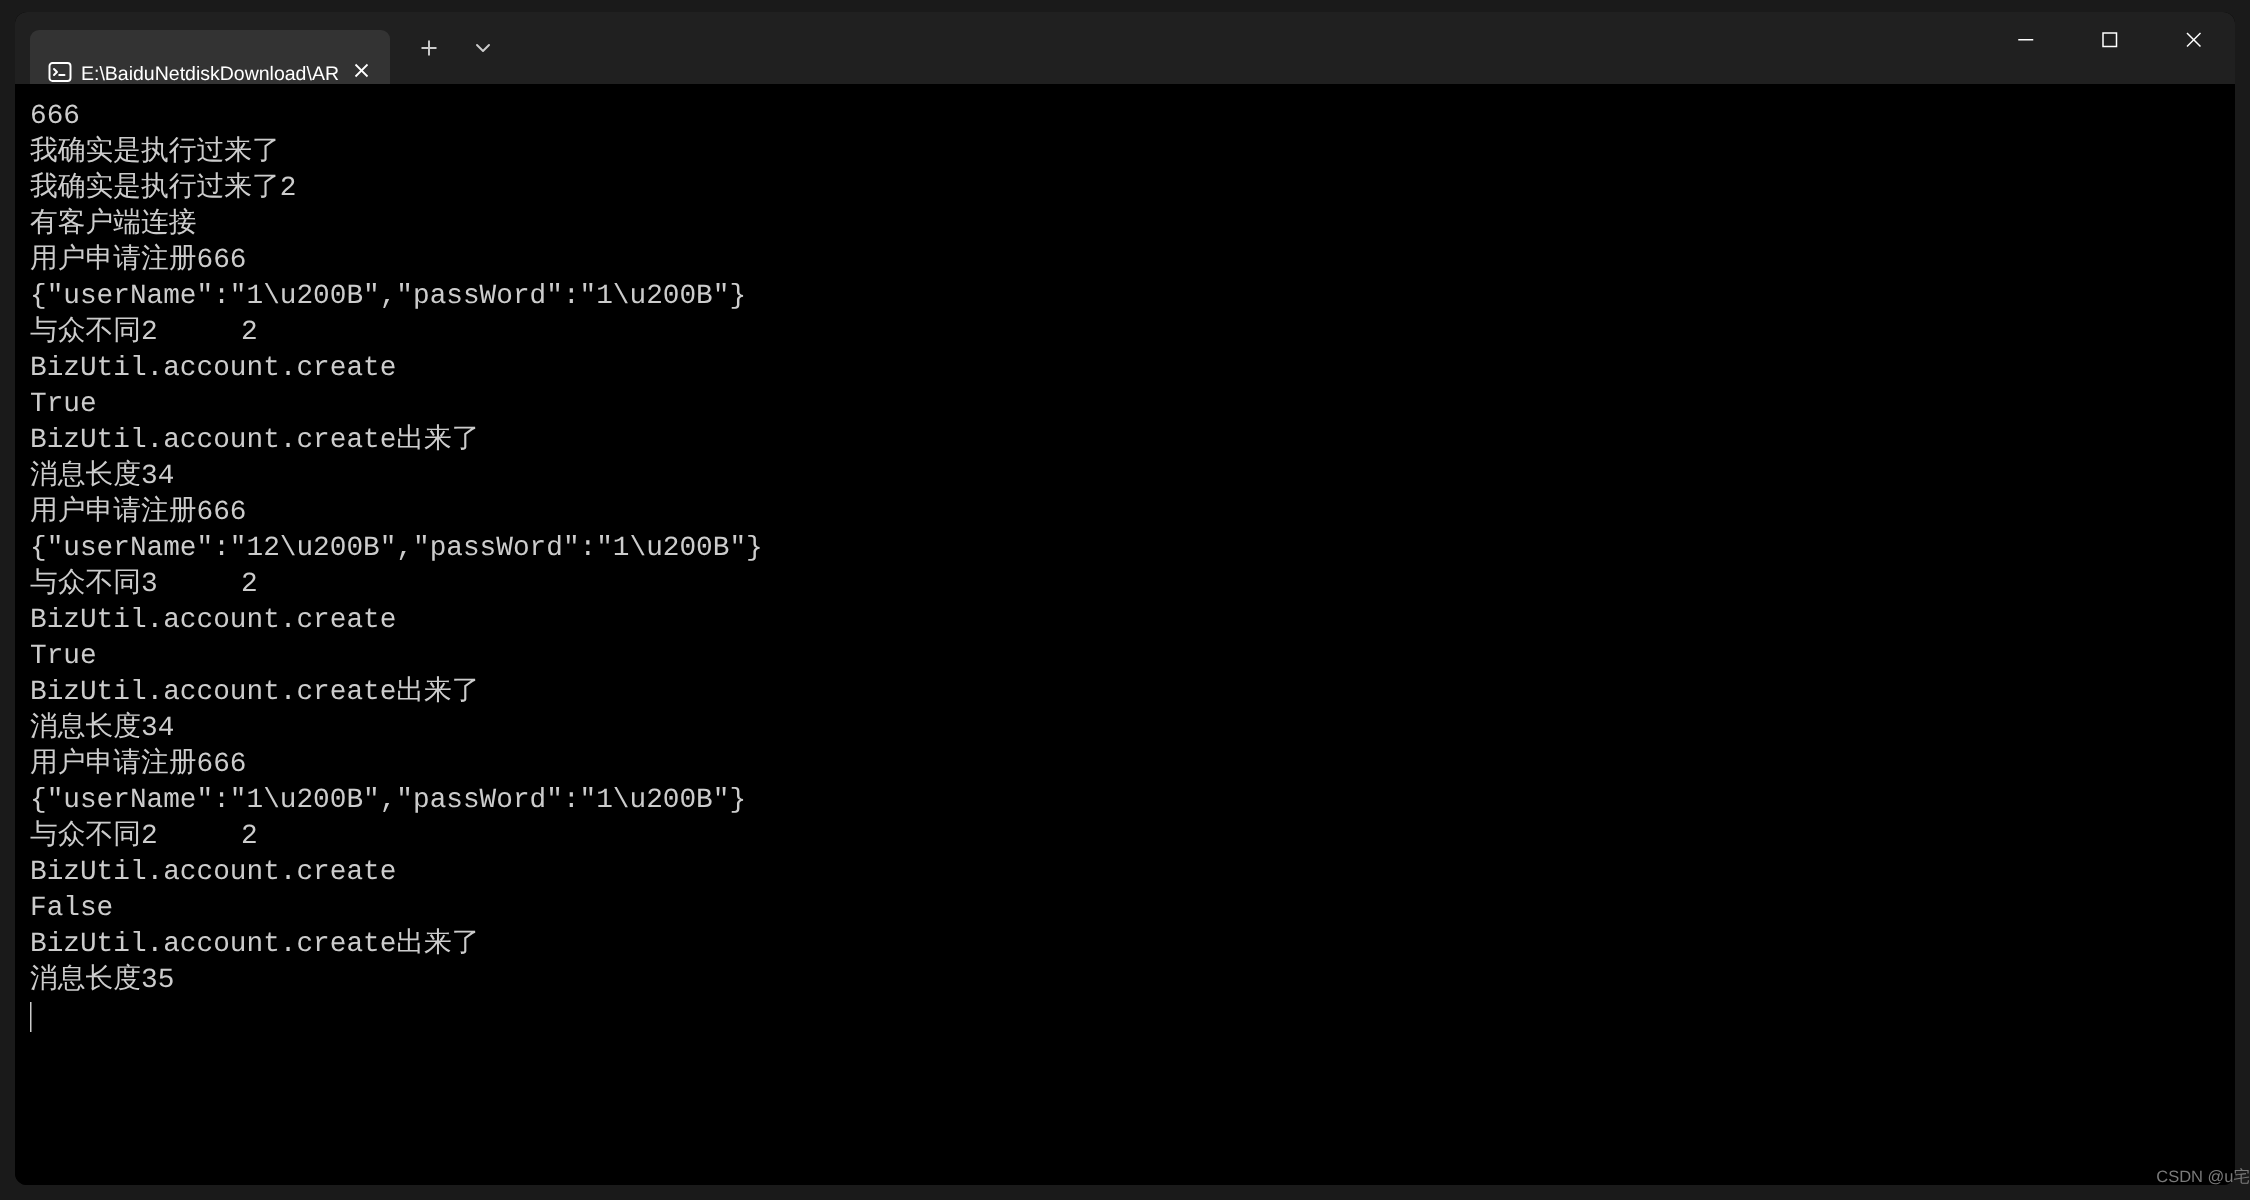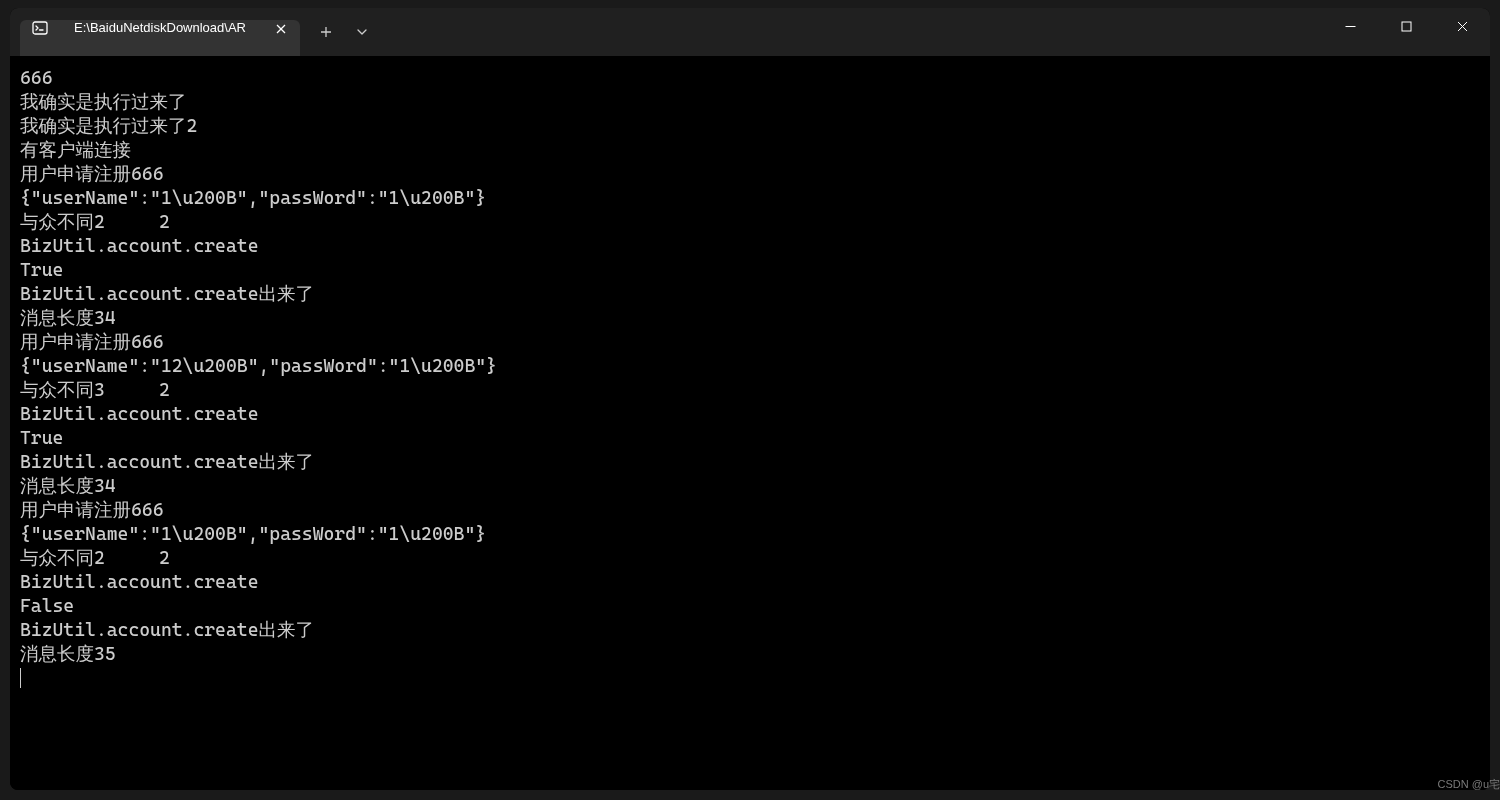--- a/index.html
+++ b/index.html
@@ -37,25 +37,25 @@
     .tab-area {
       display: flex;
       align-items: flex-end;
       height: 100%;
       padding-left: 10px;
     }
     .tab {
       background: #333333;
       height: 36px;
       display: flex;
-      align-items: flex-start;
+      align-items: flex-end;
       padding: 0 10px 0 12px;
       border-top-left-radius: 6px;
       border-top-right-radius: 6px;
-      gap: 26px;
+      gap: 6px;
       min-width: 240px;
       max-width: 280px;
       margin-top: 8px;
     }
     .tab-icon {
       width: 16px;
       height: 16px;
       display: flex;
       align-items: center;
       justify-content: center;
@@ -119,20 +119,21 @@
       padding: 10px 10px;
       overflow: hidden;
       font-family: 'Cascadia Code', 'Cascadia Mono', 'Consolas', monospace;
       font-size: 18.5px;
       line-height: 24px;
       color: #cccccc;
       white-space: pre;
     }
     .terminal-line {
       min-height: 24px;
+      font-family: Liberation Mono, monospace;
     }
     .cursor {
       display: inline-block;
       width: 1px;
       height: 20px;
       background: #cccccc;
       vertical-align: text-bottom;
       margin-left: 0;
     }
     .watermark {

